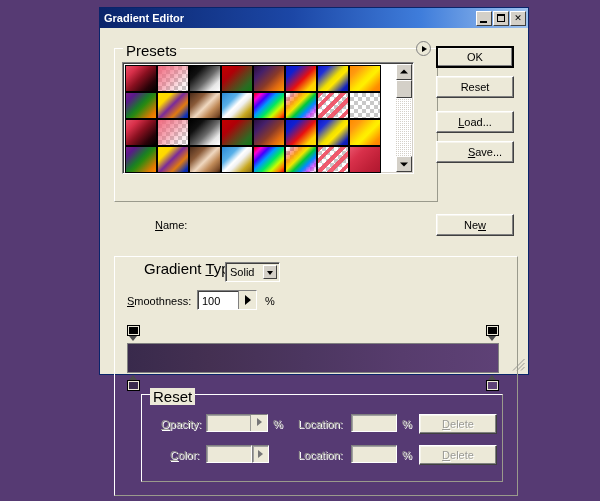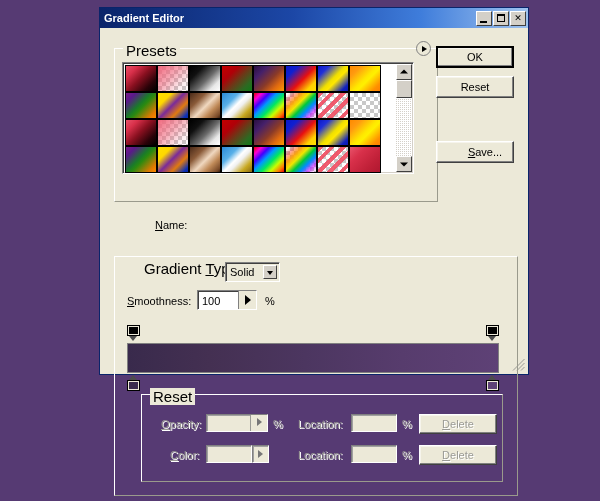--- a/index.html
+++ b/index.html
@@ -330,21 +330,23 @@
           </div>
           <div class="sb-arrow sb-down" style="bottom:0">
               <i></i>
             </div>
         </div>
       </div>
     </div>
 
     <div class="btn default" id="btn-ok">OK</div>
     <div class="btn" id="btn-reset">Reset</div>
+    <div class="btn" id="btn-load"><u>L</u><span>oad...</span></div>
     <div class="btn" id="btn-save"><u>S</u><span>ave...</span></div>
+    <div class="btn" id="btn-new"><span>Ne</span><u>w</u></div>
 
     <div id="name-label"><u>N</u><span>ame:</span></div>
 
     <div class="group" id="gtype-group">
       <div class="group-inner"></div>
 
       <div id="gtype-label" class="group-title" style="top:3px;left:26px;">
         <span>Gradient </span><u>T</u><span>ype:</span>
       </div>
 

